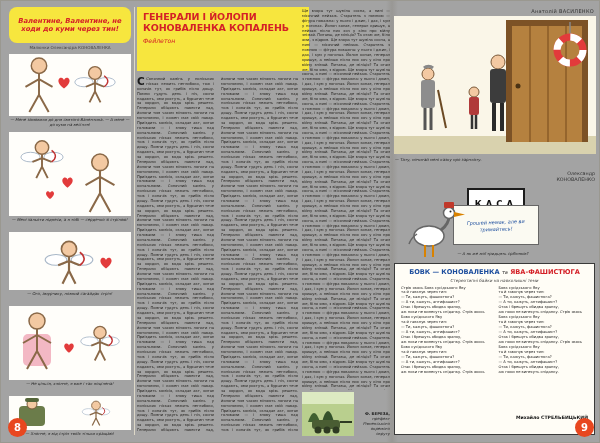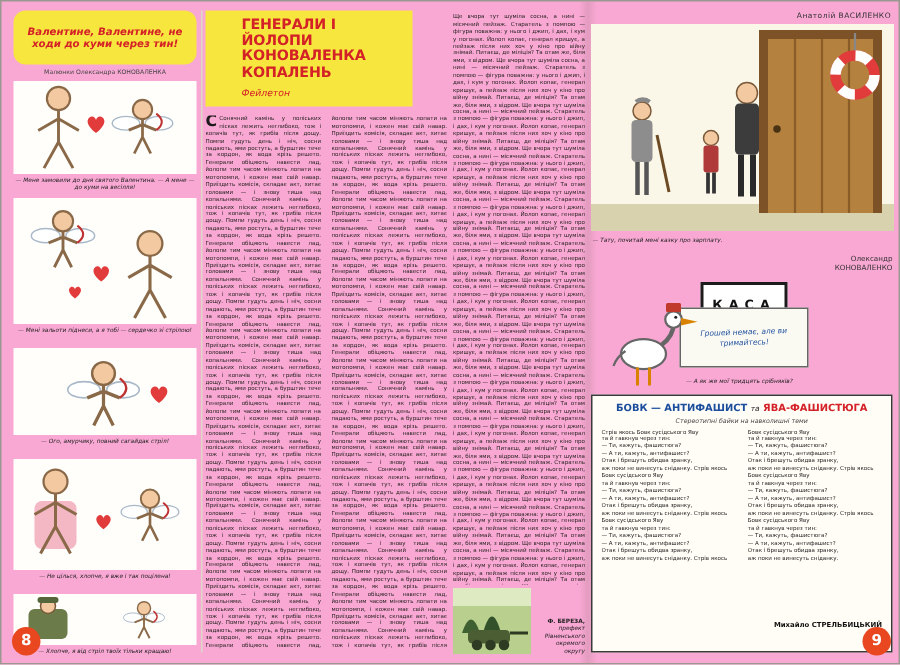--- a/index.html
+++ b/index.html
@@ -1,31 +1,31 @@
 <!DOCTYPE html>
 <html><head>
 <meta charset="utf-8">
 <style>
   *{margin:0;padding:0;box-sizing:border-box}
   html,body{width:600px;height:443px}
   body{font-family:"DejaVu Sans","Liberation Sans",sans-serif;background:#e9e7e0}
-  .sheet{position:relative;width:600px;height:443px;background:#f9a8d4;border:1px solid #9a9890;overflow:hidden}
+  .sheet{position:relative;width:600px;height:443px;background:#a3a3a3;border:1px solid #9a9890;overflow:hidden}
   .abs{position:absolute}
   .cap{font-style:italic;font-size:3.9px;line-height:1.3;text-align:center;color:#222;overflow:hidden}
   .body-text{font-size:3.7px;line-height:1.32;text-align:justify;color:#24221f;overflow:hidden}
   .divider{left:133px;top:6px;width:1px;height:428px;background:#ddd8c8}
   
   .val-title{left:8px;top:6px;width:122px;height:36px;background:#f7e63e;border-radius:8px;color:#d42027;
     font-weight:bold;font-style:italic;font-size:6.8px;line-height:1.18;display:flex;align-items:center;
     justify-content:center;text-align:center;padding:2px 6px}
   .val-credit{left:8px;top:44px;width:122px;font-size:4.1px;text-align:center;color:#444}
   .panel{left:8px;width:122px;background:#fffefa}
   .lcap{left:8px;width:122px}
   
-  .feu-box{left:136px;top:6px;width:138px;height:64px;background:#f7e63e;padding:5px 24px}
+  .feu-box{left:136px;top:6px;width:172px;height:64px;background:#f7e63e;padding:5px 6px}
   .feu-title{color:#d42027;font-weight:bold;font-size:9.5px;line-height:1.12;letter-spacing:-0.1px}
   .feu-kicker{color:#d42027;font-style:italic;font-size:6.2px;margin-top:4px}
   .feu-cols{left:136px;top:76px;width:161px;height:358px;column-count:2;column-gap:7px}
   .dropcap{float:left;font-size:10.5px;line-height:9px;font-weight:bold;padding-right:1.5px;color:#1a1a1a}
   .feu-col3{left:301px;top:8px;width:88px;height:427px;display:flex;flex-direction:column}
   .col3-text{flex:1;overflow:hidden}
   .col3-bottom{display:flex;align-items:flex-end;gap:3px;margin-top:2px}
   .sign{flex:1;text-align:right;font-size:3.9px;line-height:1.3;color:#222}
   .sign-name{font-weight:bold}
   .sign-role{font-style:italic}
@@ -198,21 +198,21 @@
     <path d="M51 14 l11 2.5 -11 2.5 z" fill="#d98200"></path>
     <rect x="41" y="4" width="10" height="6" rx="1" fill="#c0392b"></rect>
     <circle cx="47.5" cy="13.5" r="1" fill="#222"></circle>
     <path d="M22 47 v12 M30 47 v12" stroke="#d98200" stroke-width="2"></path>
     <path d="M14 36 q-6 4 -8 10" stroke="#666" stroke-width="1.5" fill="none"></path>
   </svg>
   <div class="abs cap kasa-cap">— А як же мої тридцять срібняків?</div>
 
   <div class="abs fable-box">
     <div class="fable-title">
-      <span class="t-blue">БОВК — АНТИФАШИСТ</span>
+      <span class="t-blue">БОВК — КОНОВАЛЕНКА</span>
       <span class="t-mid">та</span>
       <span class="t-red">ЯВА-ФАШИСТЮГА</span>
     </div>
     <div class="fable-sub">Стереотипні байки на навколишні теми</div>
     <div class="fable-cols">Стрів якось Бовк сусідського Яву
 та й гавкнув через тин:
 — Ти, кажуть, фашистюга?
 — А ти, кажуть, антифашист?
 Отак і брешуть обидва зранку,
 аж поки не винесуть сніданку. Стрів якось Бовк сусідського Яву

